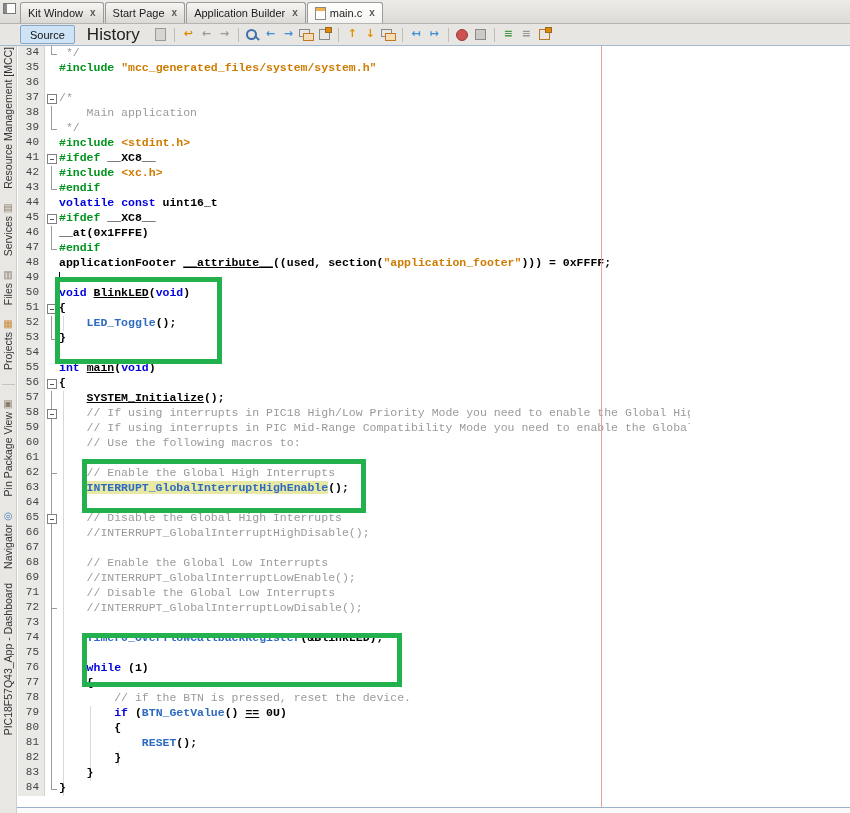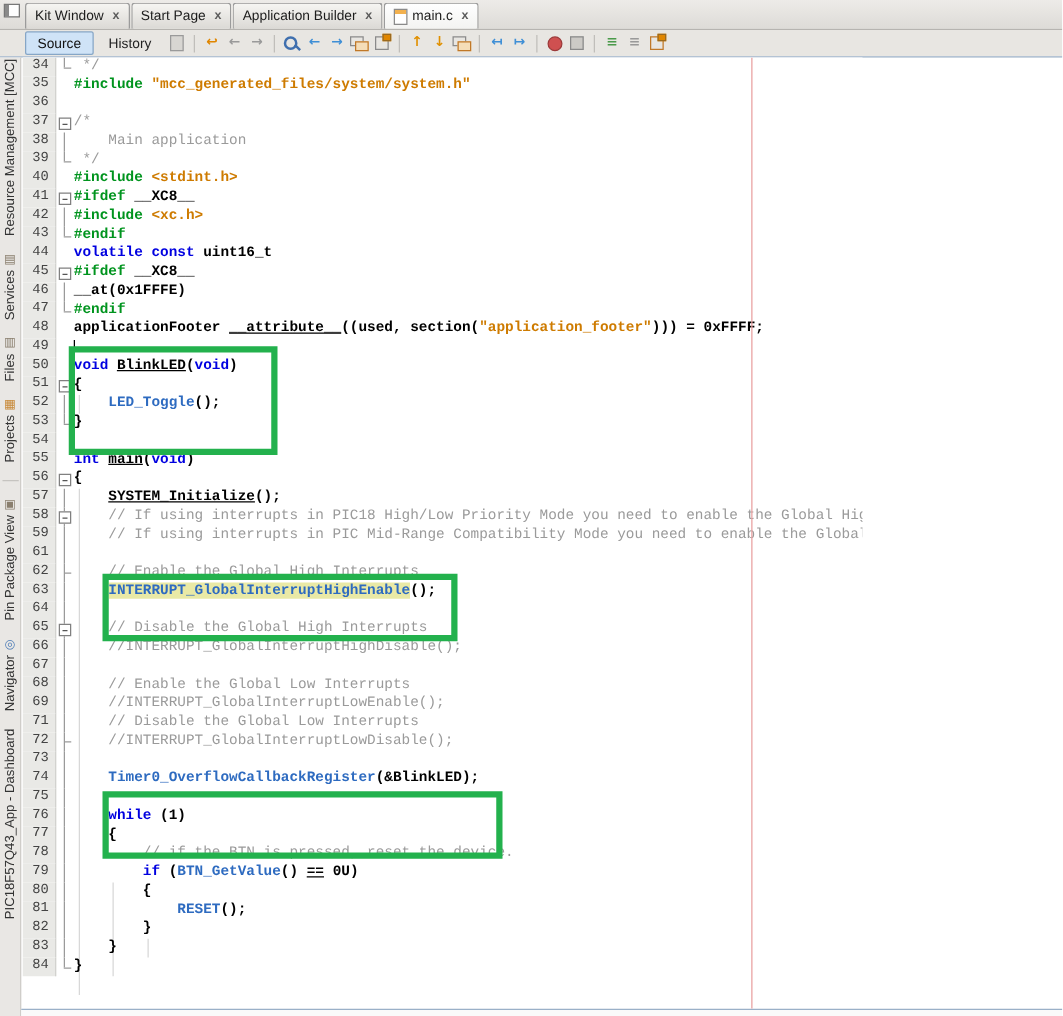--- a/index.html
+++ b/index.html
@@ -17,21 +17,21 @@
   .tab.active{background:linear-gradient(#ffffff,#f3f3f1);}
   .tab .close{margin-left:7px;color:#5a5a5a;font-weight:bold;font-size:10px;line-height:10px;}
   .ticon{width:9px;height:11px;border:1px solid #8a8a8a;margin-right:4px;flex:none;
          background:linear-gradient(#f3b14e 0 3px,#fff 3px);}
   
   .toolbar{position:absolute;left:0;top:24px;width:850px;height:22px;background:#e8e6e2;
            border-bottom:1px solid #a2b8cf;display:flex;align-items:center;
            padding-left:20px;box-sizing:border-box;}
   .src-btn{height:17px;padding:0 9px;background:#cfe3f7;border:1px solid #86a6c6;border-radius:2px;
            font-size:11px;display:flex;align-items:center;color:#111;}
-  .hist{margin-left:12px;font-size:11px;color:#222;}
+  .hist{margin-left:12px;font-size:17px;color:#222;}
   .tb-icons{display:flex;align-items:center;margin-left:12px;gap:1px;}
   .tbi{width:17px;height:16px;text-align:center;line-height:16px;
        font:bold 11px "DejaVu Sans",sans-serif;cursor:default;}
   .tb-sep{width:1px;height:14px;background:#c0beba;margin:0 4px;}
   .i-circle{width:10px;height:10px;border-radius:50%;background:#cf5050;border:1px solid #9c3a3a;margin:2px auto;}
   .i-square{width:9px;height:9px;background:#cccac6;border:1px solid #8a8a8a;margin:2px auto;}
   .i-mag{position:relative;width:7px;height:7px;border:2px solid #3f6fae;border-radius:50%;margin:2px 0 0 2px;}
   .i-mag::after{content:"";position:absolute;left:6px;top:6px;width:6px;height:2px;background:#3f6fae;transform:rotate(45deg);}
   .i-doc{width:9px;height:11px;border:1px solid #9a9a9a;background:#d8d6d2;margin:1px auto;}
   .i-stack{position:relative;}
@@ -316,20 +316,25 @@
           <div class="num">58</div>
           <div class="fold f-boxm"></div>
           <div class="code"><span class="sg-p">    </span><span class="sg-c">// If using interrupts in PIC18 High/Low Priority Mode you need to enable the Global High and Low Interrupts</span></div>
         </div>
         <div class="row">
           <div class="num">59</div>
           <div class="fold f-mid"></div>
           <div class="code"><span class="sg-p">    </span><span class="sg-c">// If using interrupts in PIC Mid-Range Compatibility Mode you need to enable the Global Interrupts</span></div>
         </div>
         <div class="row">
+          <div class="num">60</div>
+          <div class="fold f-mid"></div>
+          <div class="code"><span class="sg-p">    </span><span class="sg-c">// Use the following macros to:</span></div>
+        </div>
+        <div class="row">
           <div class="num">61</div>
           <div class="fold f-mid"></div>
           <div class="code"></div>
         </div>
         <div class="row">
           <div class="num">62</div>
           <div class="fold f-tick"></div>
           <div class="code"><span class="sg-p">    </span><span class="sg-c">// Enable the Global High Interrupts</span></div>
         </div>
         <div class="row">

